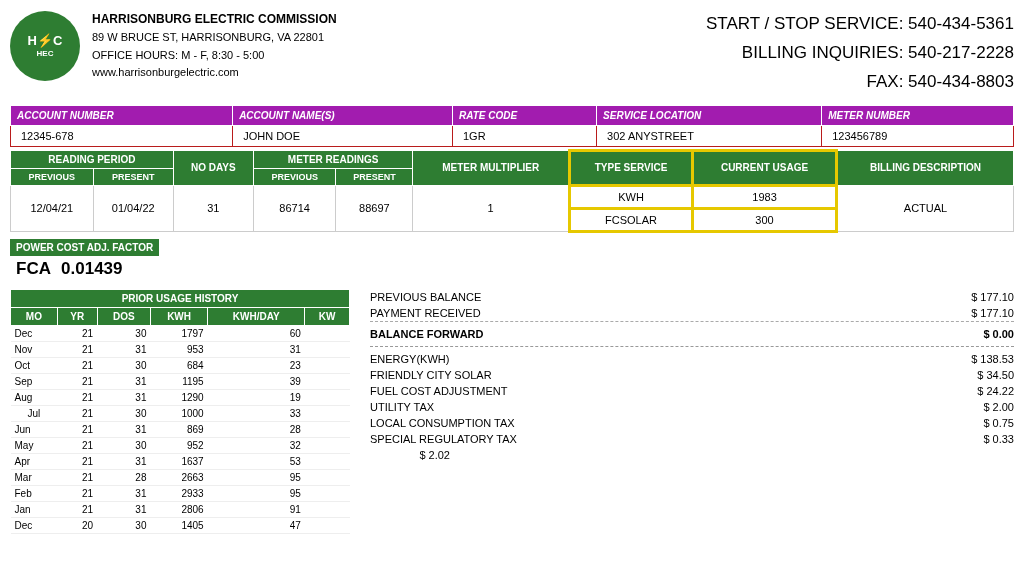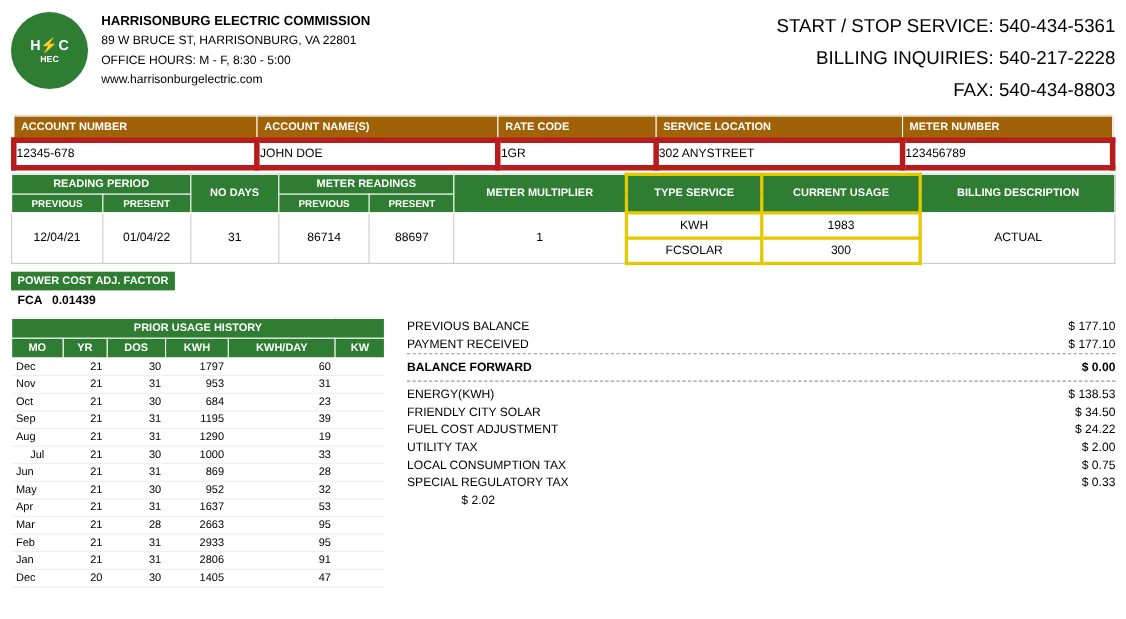--- a/index.html
+++ b/index.html
@@ -61,32 +61,33 @@
       line-height: 1.7;
     }
 
     
     .account-table {
       width: 100%;
       border-collapse: collapse;
       margin-bottom: 2px;
     }
     .account-table th {
-      background: #a16207;
+      background: #a21caf;
       color: white;
       font-size: 10px;
       font-weight: bold;
       padding: 4px 6px;
       text-align: left;
       border: 1px solid #fff;
       text-transform: uppercase;
+      font-style: italic;
     }
     .account-table td {
-      padding: 4px 0;
-      border: 5px solid #b91c1c;
+      padding: 4px 10px;
+      border: 1px solid #b91c1c;
       font-size: 11px;
     }
 
     
     .readings-table {
       width: 100%;
       border-collapse: collapse;
       margin-bottom: 4px;
     }
     .readings-table th {
@@ -118,21 +119,21 @@
       color: white;
       font-weight: bold;
       font-size: 10px;
       padding: 3px 6px;
       display: inline-block;
       text-transform: uppercase;
       margin-bottom: 3px;
     }
     .fca-value {
       font-weight: bold;
-      font-size: 11px;
+      font-size: 17px;
       padding-left: 6px;
     }
 
     
     .bottom-section {
       display: flex;
       gap: 20px;
       margin-top: 8px;
     }
 

